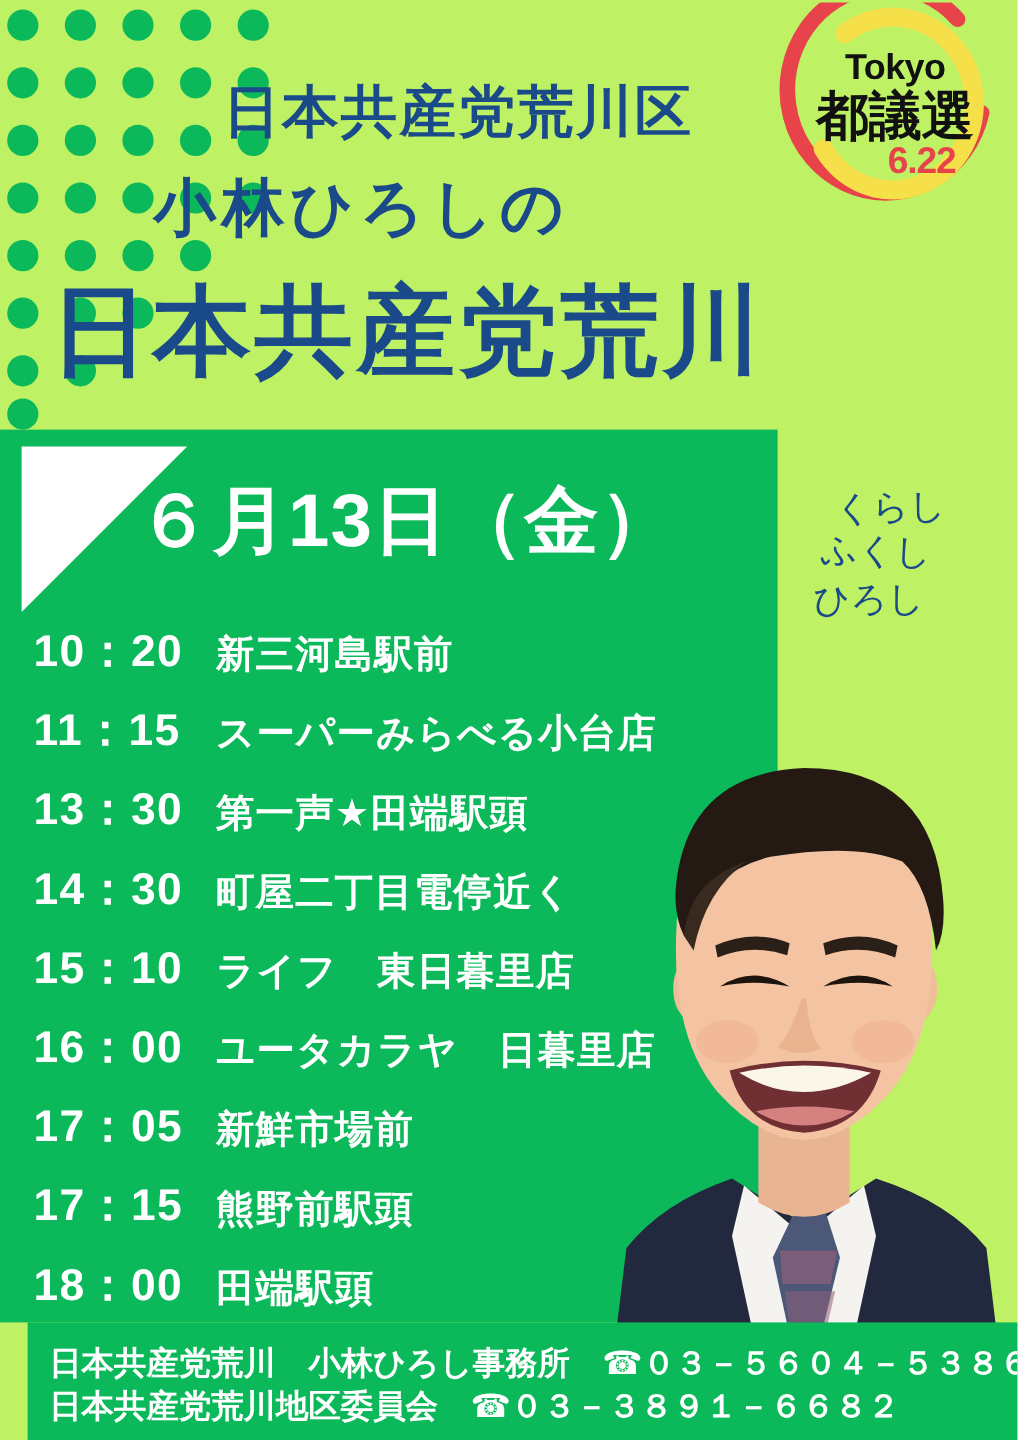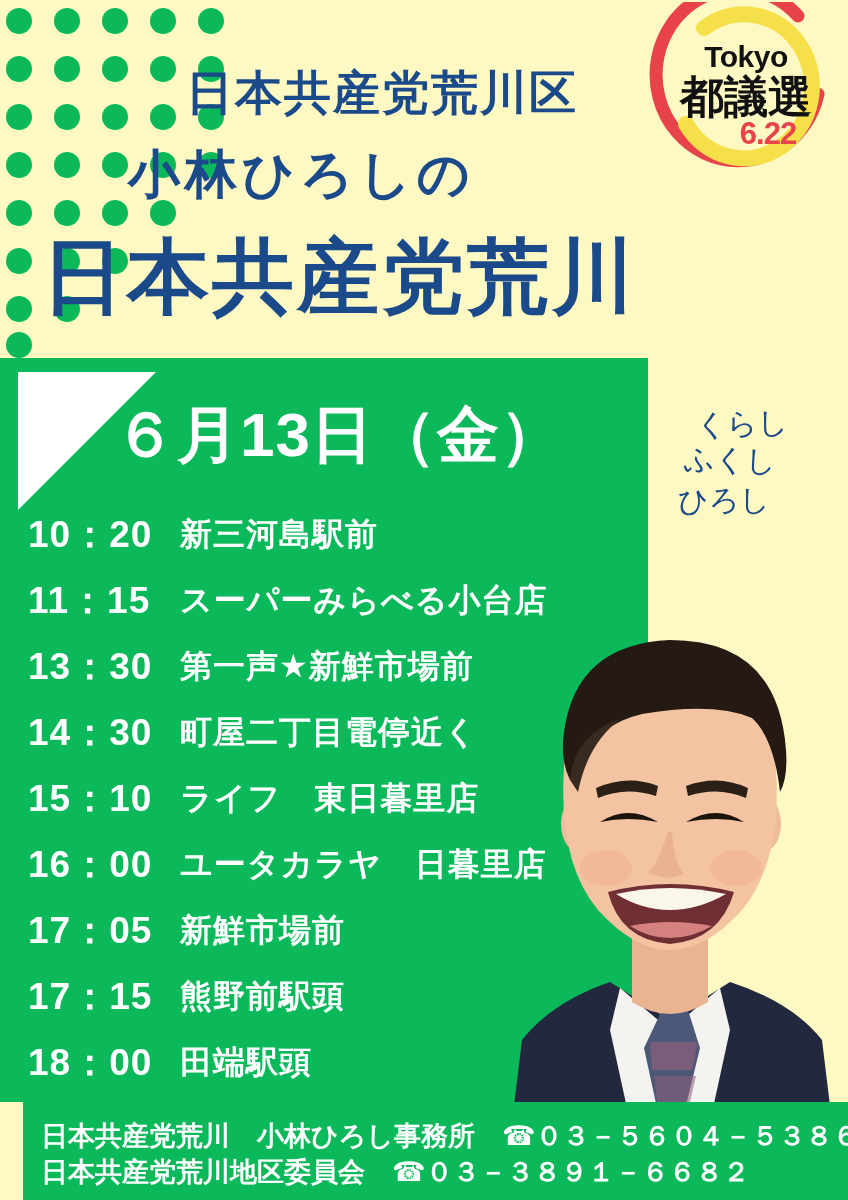--- a/index.html
+++ b/index.html
@@ -7,21 +7,21 @@
     padding: 0;
     background: #ffffff;
   }
   body {
     font-family: "Liberation Sans", "DejaVu Sans", sans-serif;
   }
   #poster {
     position: relative;
     width: 848px;
     height: 1200px;
-    background: #fef9c3;
+    background: #bef264;
     overflow: hidden;
   }
 
   
   #dot-grid {
     position: absolute;
     left: 0;
     top: 0;
     width: 210px;
     height: 345px;
@@ -168,21 +168,21 @@
     line-height: 1;
   }
   #schedule-list {
     position: absolute;
     left: 0;
     top: 144px;
     width: 648px;
   }
   .sched-row {
     display: flex;
-    align-items: center;
+    align-items: flex-end;
     height: 66px;
     padding-left: 28px;
   }
   .sched-time {
     width: 152px;
     flex: 0 0 152px;
     font-size: 37px;
     font-weight: 700;
     color: #ffffff;
     white-space: nowrap;
@@ -295,21 +295,21 @@
         <div class="sched-row">
           <div class="sched-time">10：20</div>
           <div class="sched-place">新三河島駅前</div>
         </div>
         <div class="sched-row">
           <div class="sched-time">11：15</div>
           <div class="sched-place">スーパーみらべる小台店</div>
         </div>
         <div class="sched-row">
           <div class="sched-time">13：30</div>
-          <div class="sched-place">第一声★新鮮市場前</div>
+          <div class="sched-place">第一声★田端駅頭</div>
         </div>
         <div class="sched-row">
           <div class="sched-time">14：30</div>
           <div class="sched-place">町屋二丁目電停近く</div>
         </div>
         <div class="sched-row">
           <div class="sched-time">15：10</div>
           <div class="sched-place">ライフ　東日暮里店</div>
         </div>
         <div class="sched-row">

